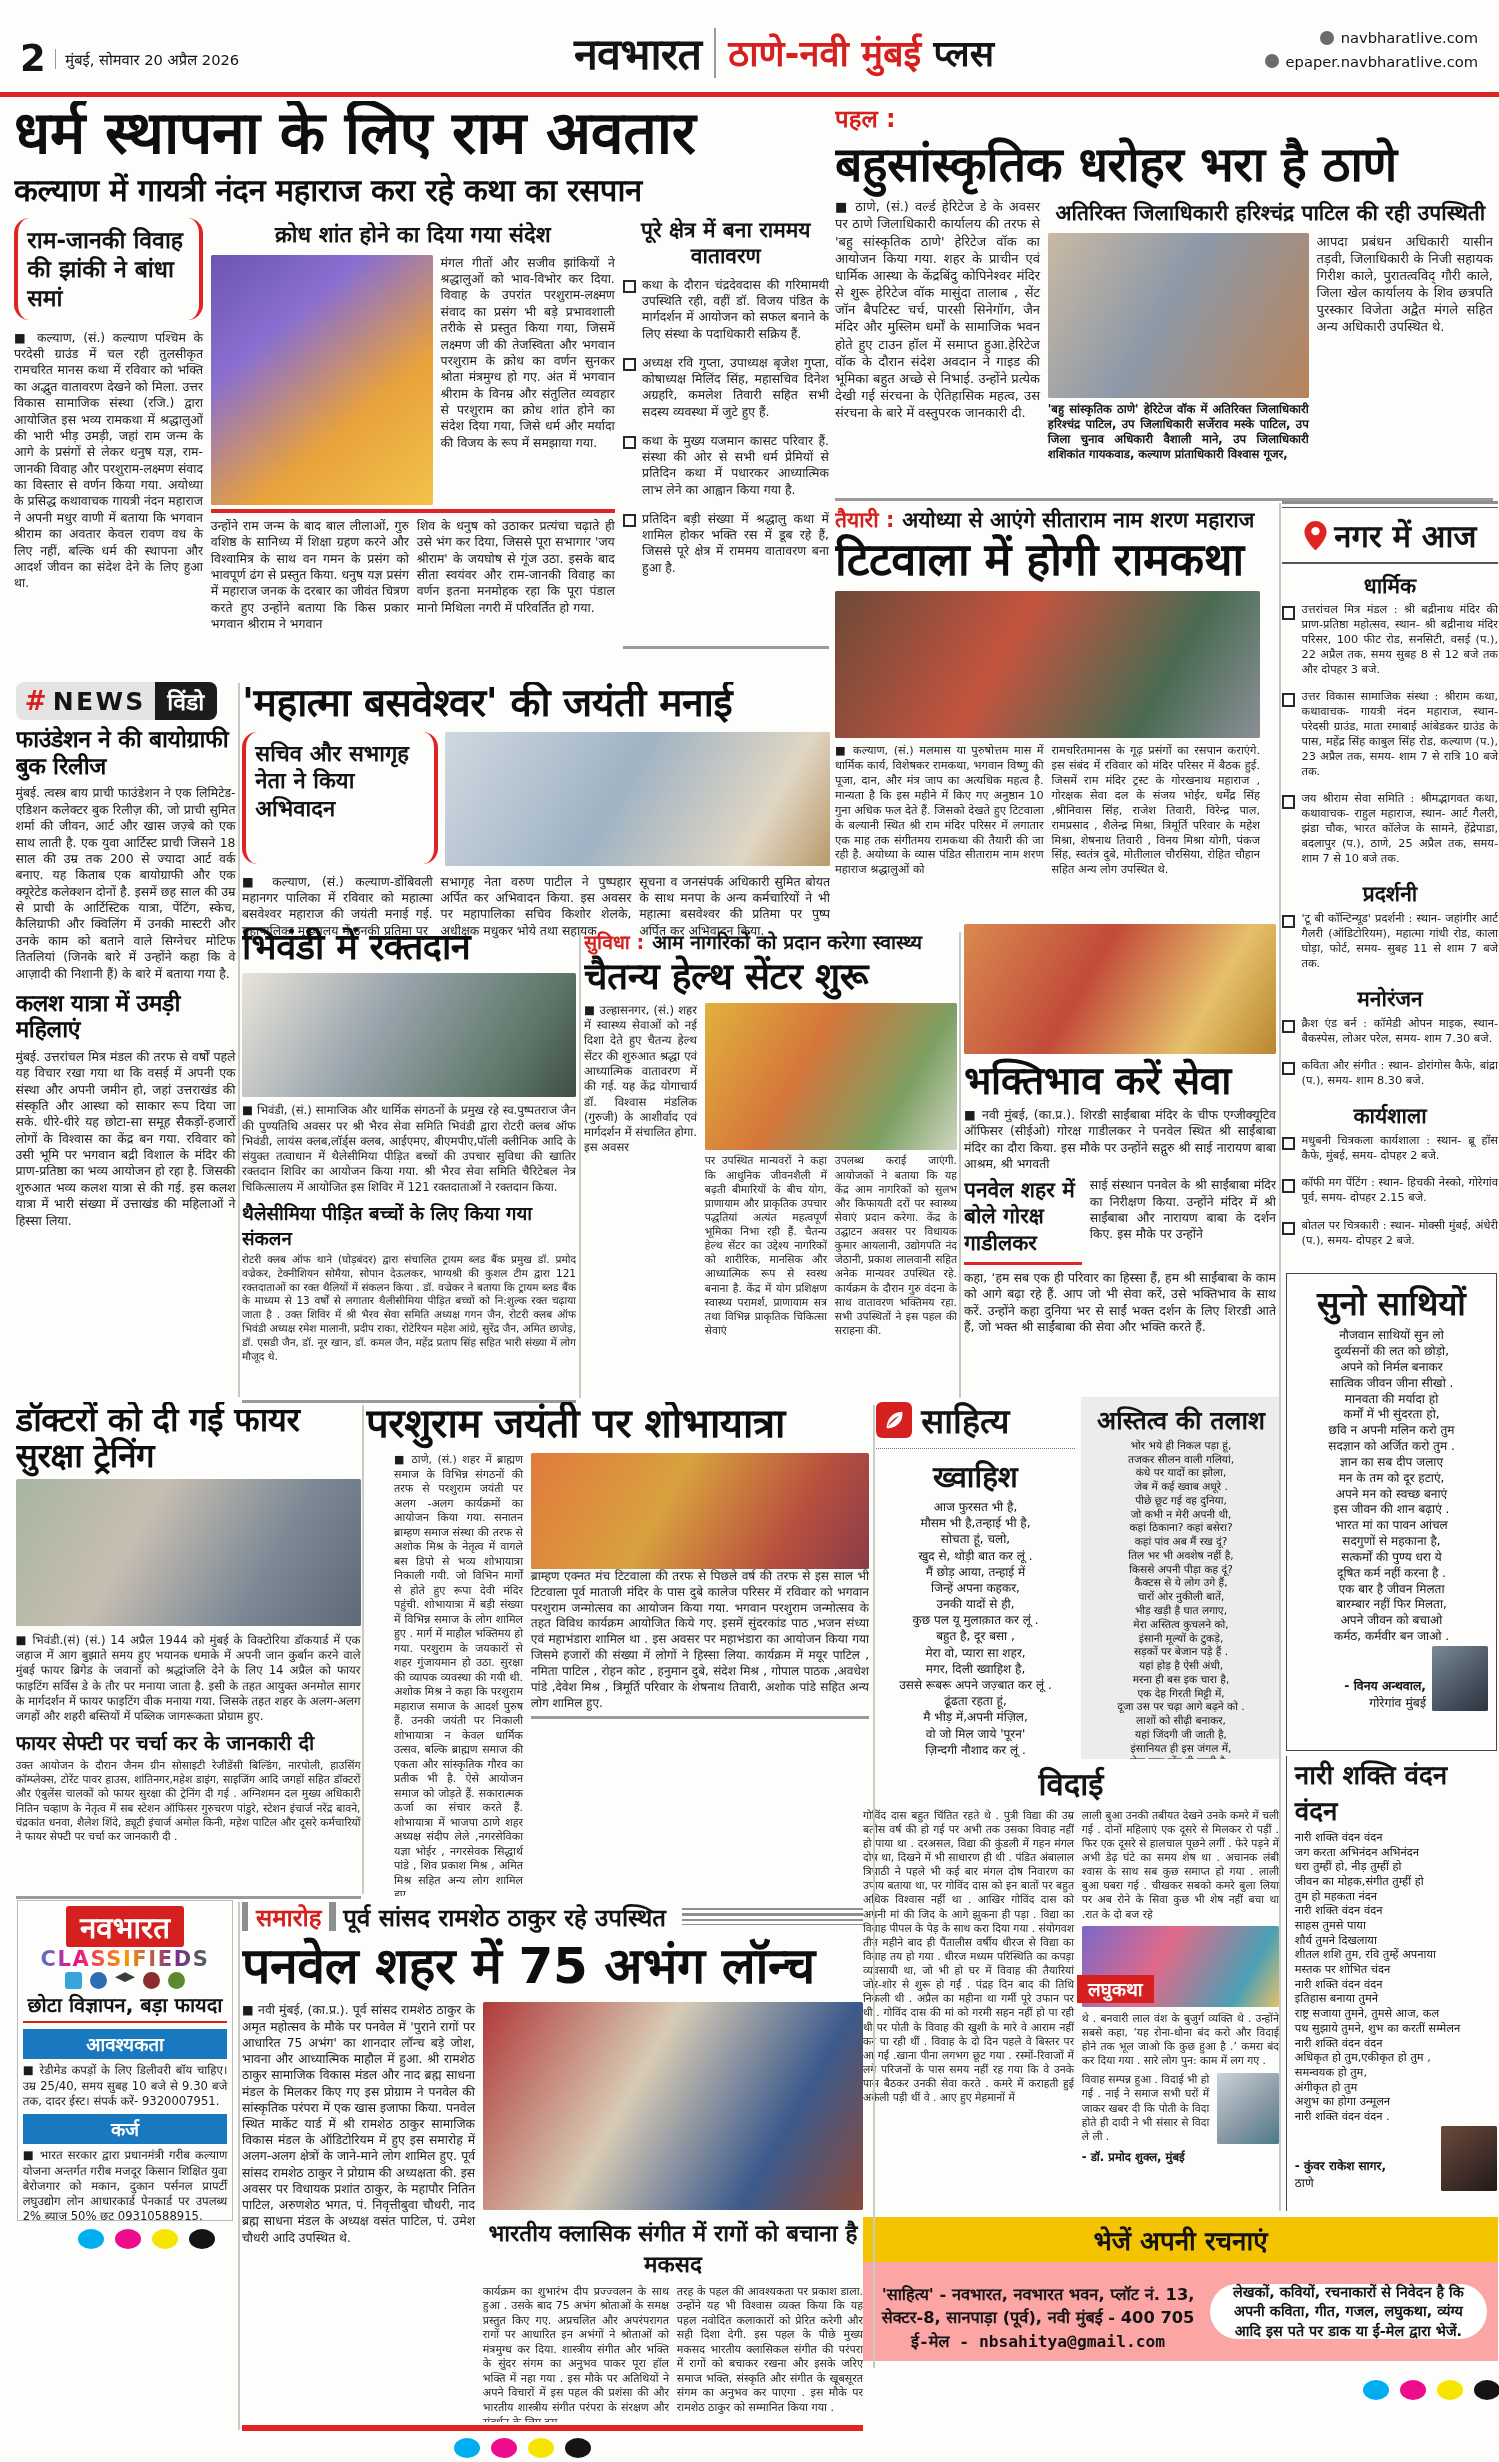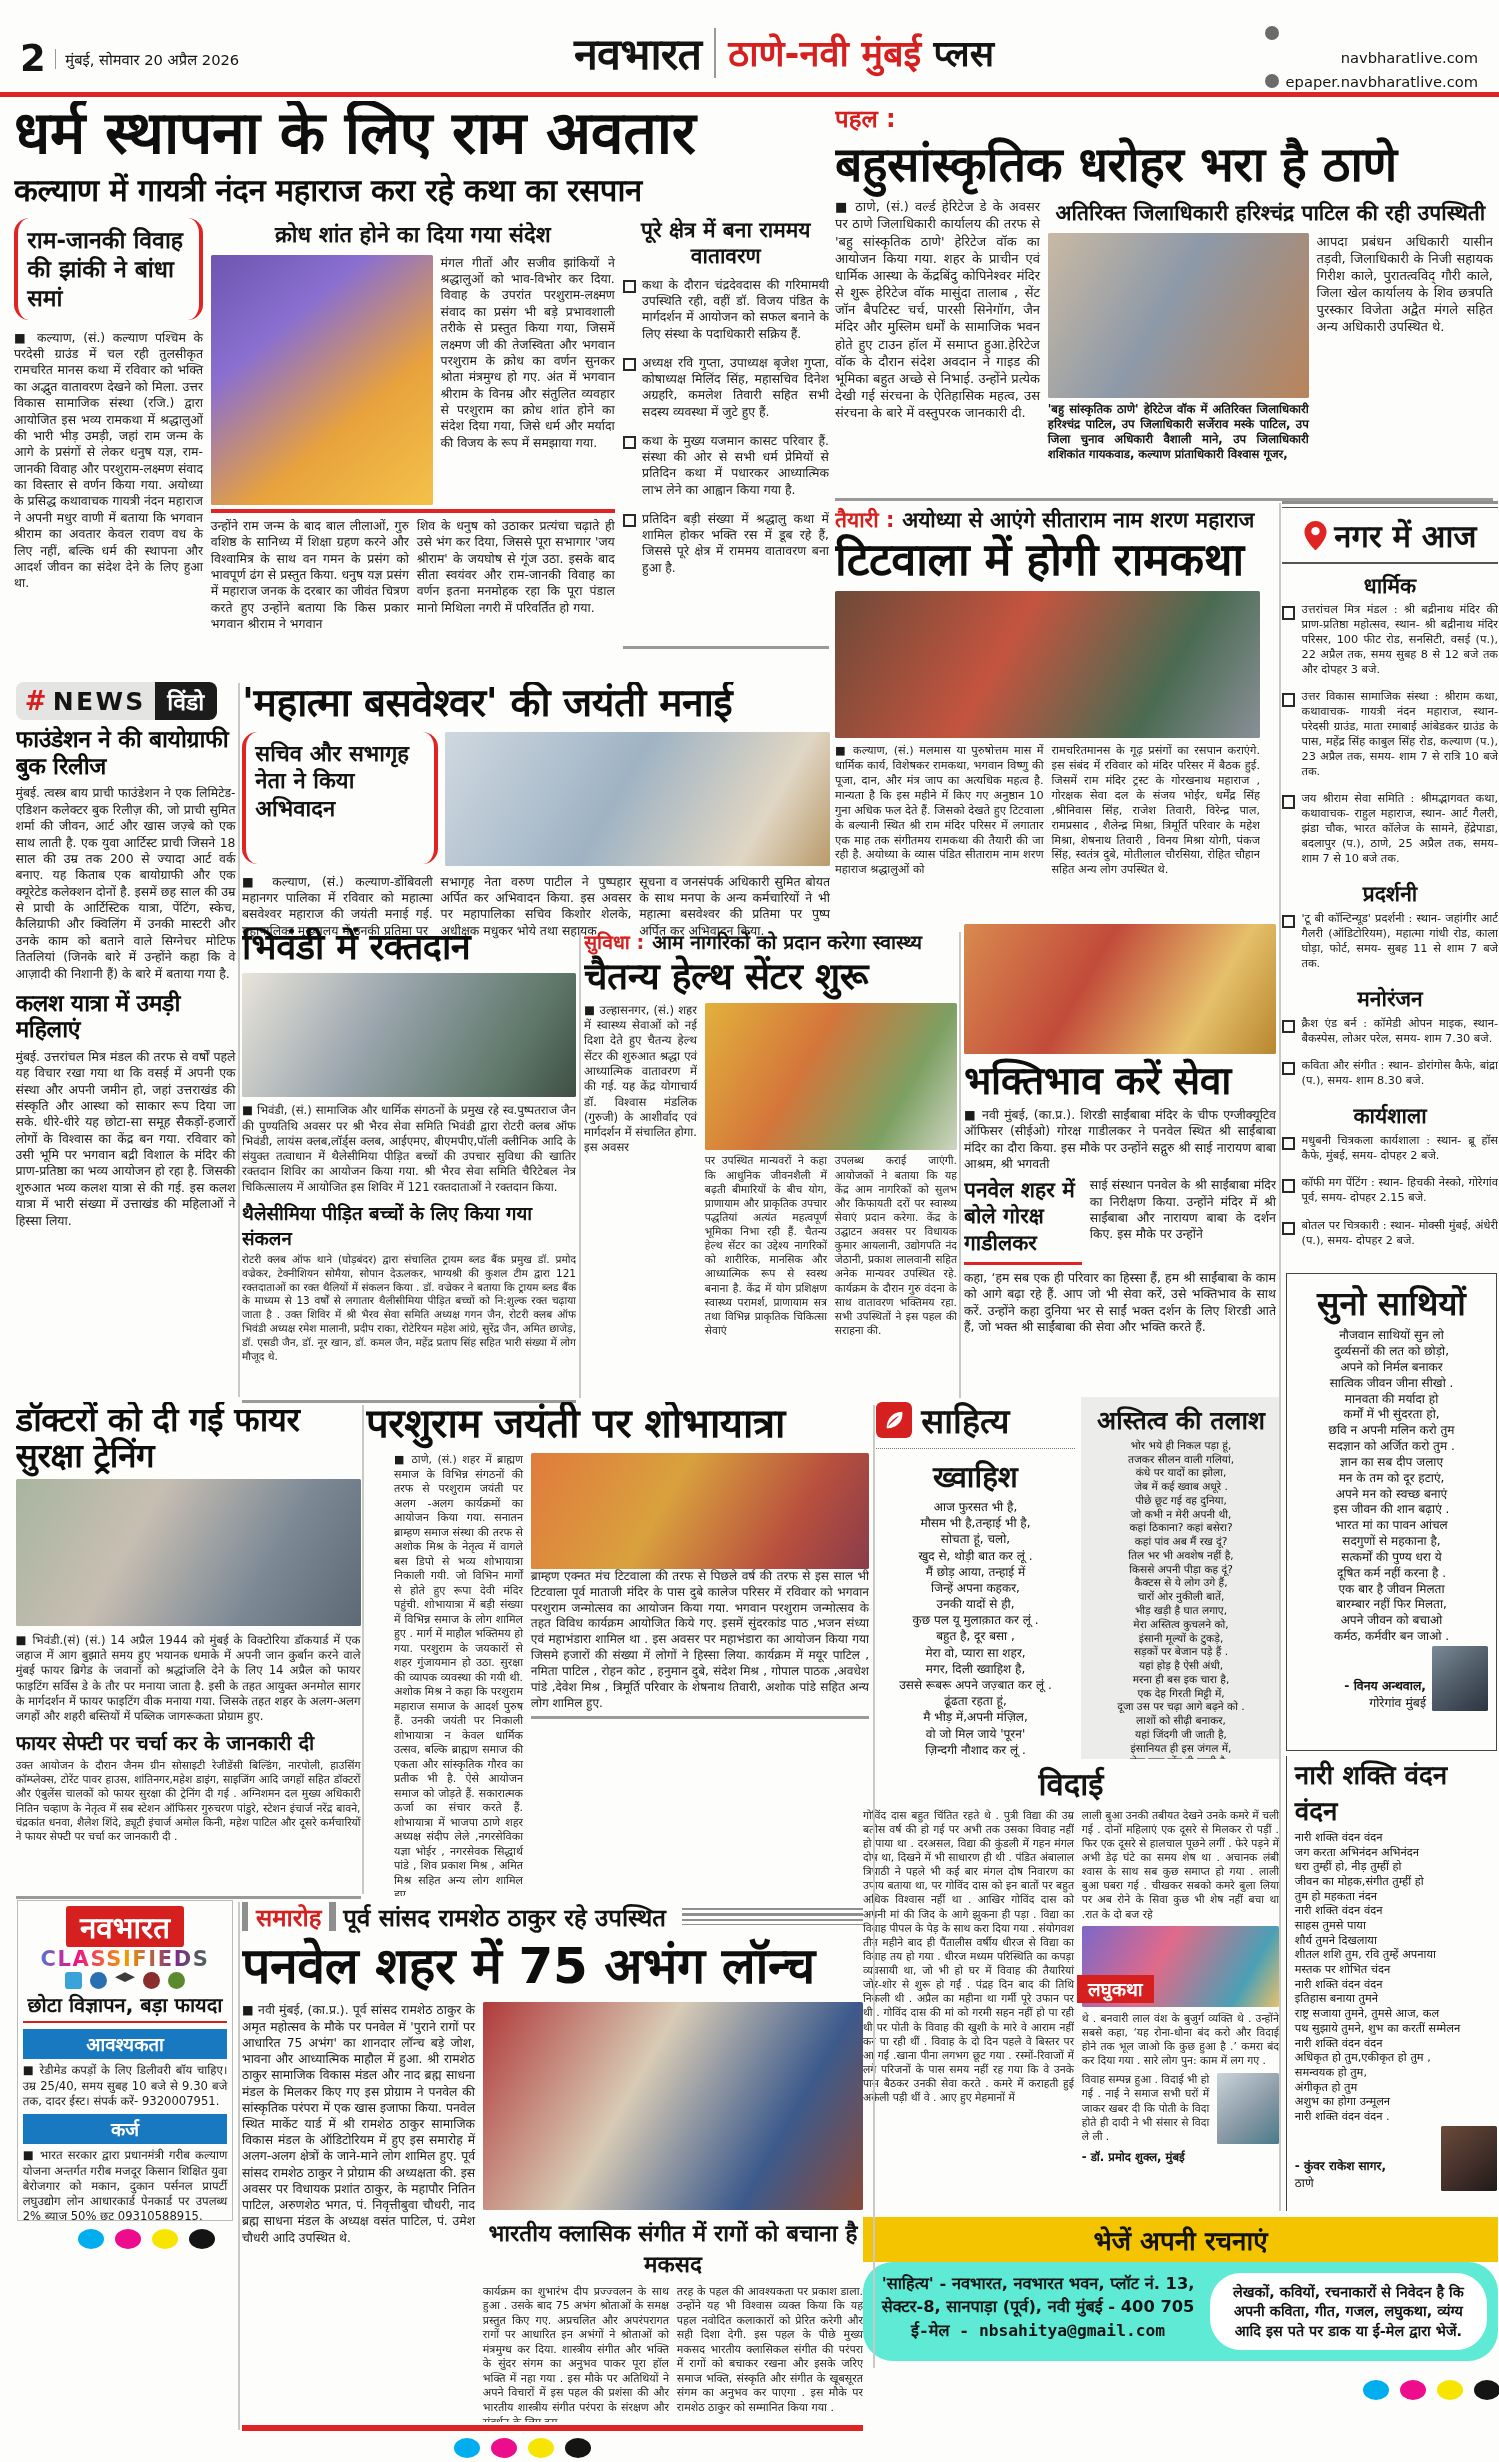--- a/index.html
+++ b/index.html
@@ -40,21 +40,21 @@
       <span class="b" style="font-size:37px;">2</span>
       <span style="font-size:14.7px;border-left:1.6px solid #999;padding-left:9.3px;">मुंबई, सोमवार 20 अप्रैल 2026</span>
     </div>
     <div style="position:absolute;left:574px;top:23px;display:flex;align-items:center;gap:12.4px;">
       <span class="b" style="font-size:43px;letter-spacing:-0.8px;">नवभारत</span>
       <span style="width:2.3px;height:50px;background:#9a9a9a;display:inline-block;"></span>
       <span class="b red" style="font-size:36px;">ठाणे-नवी मुंबई</span>
       <span class="b" style="font-size:36px;">प्लस</span>
     </div>
     <div style="position:absolute;right:22px;top:26px;text-align:right;font-size:14.7px;line-height:1.6;">
-      <div style="display:flex;gap:6.2px;justify-content:flex-end;flex-direction:column;">
+      <div style="display:flex;align-items:center;gap:6.2px;justify-content:flex-end;">
         <span style="width:14px;height:14px;border-radius:50%;background:#6b6b6b;display:inline-block;"></span>
         <span>navbharatlive.com</span>
       </div>
       <div style="display:flex;align-items:center;gap:6.2px;justify-content:flex-end;">
         <span style="width:14px;height:14px;border-radius:50%;background:#6b6b6b;display:inline-block;"></span>
         <span>epaper.navbharatlive.com</span>
       </div>
     </div>
   </div>
   <div class="abs red-rule" style="left:0;top:92px;width:1500px;height:5.4px;"></div>
@@ -465,21 +465,21 @@
   <div class="abs red-rule" style="left:242px;top:2425px;width:621px;height:6.2px;"></div>
   <div class="abs dots" style="left:454px;top:2438px;">
     <span class="dot dc"></span>
       <span class="dot dm"></span>
       <span class="dot dy"></span>
       <span class="dot dk"></span>
   </div>
 
   <div class="abs" style="left:863px;top:2217px;width:635px;height:152px;">
     <div class="b" style="background:#f5c400;font-size:26px;text-align:center;padding:4.7px 0;">भेजें अपनी रचनाएं</div>
-    <div class="row" style="background:#5eead4;padding:11px 11px;height:99px;box-sizing:border-box;border-radius:30px;">
+    <div class="row" style="background:#fca5a5;padding:22px 11px;height:99px;box-sizing:border-box;">
       <div style="flex:1.3;">
         <div class="b" style="font-size:16.3px;line-height:1.4;text-align:center;">'साहित्य' - नवभारत, नवभारत भवन, प्लॉट नं. 13, सेक्टर-8, सानपाड़ा (पूर्व), नवी मुंबई - 400 705</div>
         <div class="b" style="font-size:16.3px;text-align:center;font-family:'DejaVu Sans Mono','Liberation Mono',monospace;">ई-मेल - nbsahitya@gmail.com</div>
       </div>
       <div style="flex:1;background:#fff;border-radius:31px;padding:6.2px 12.4px;display:flex;align-items:center;">
         <span style="font-size:14.4px;line-height:1.35;text-align:center;font-weight:700;">लेखकों, कवियों, रचनाकारों से निवेदन है कि अपनी कविता, गीत, गजल, लघुकथा, व्यंग्य आदि इस पते पर डाक या ई-मेल द्वारा भेजें.</span>
       </div>
     </div>
   </div>
   <div class="abs dots" style="left:1363px;top:2380px;">

